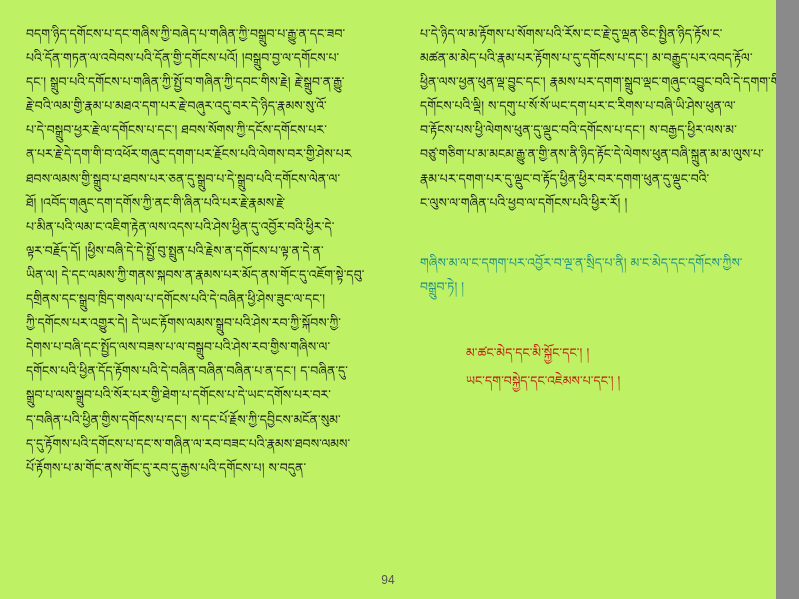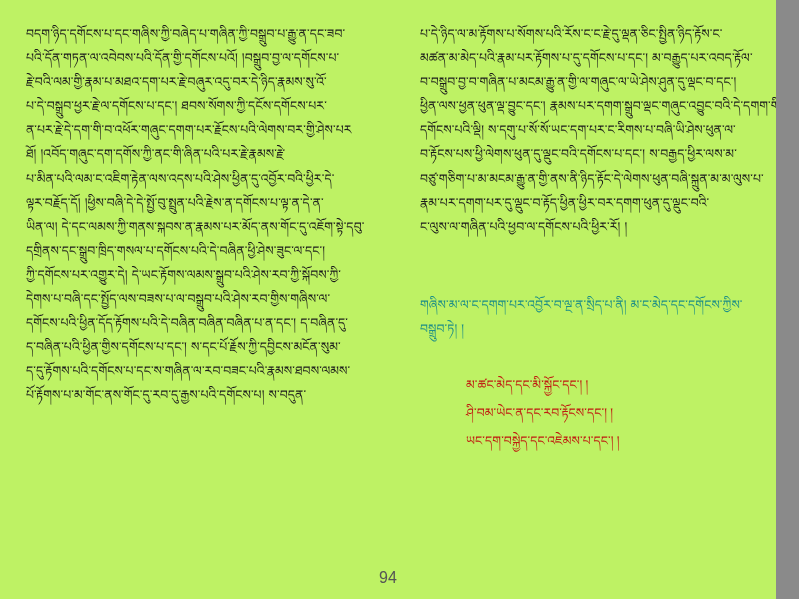--- a/index.html
+++ b/index.html
@@ -28,92 +28,92 @@
     line-height: 24.1px;
     color: #1b1b1b;
     white-space: nowrap;
     letter-spacing: 0.1px;
   }
 
   .block-teal .line { color: #1f8f86; }
   .block-red .line { color: #c01a10; }
 
   .block-teal {
-    margin-top: 54px;
+    margin-top: 36px;
   }
   .block-red {
-    margin-top: 30px;
+    margin-top: 40px;
     padding-left: 46px;
-    font-family: Liberation Serif, serif;
   }
   .block-red .line {
     line-height: 28px;
   }
 
   .folio {
     position: absolute;
     left: 0;
     right: 0;
     bottom: 12px;
     text-align: center;
     font-family: "Liberation Sans", sans-serif;
-    font-size: 16px;
+    font-size: 12px;
     color: #555555;
   }
   .gutter {
     position: absolute;
     left: 399px;
     top: 0;
     bottom: 0;
     width: 0px;
   }
 </style>
 </head>
 <body>
 
 <div id="page">
 
   <div class="gutter"></div>
 
   <div class="col col-left">
     <div class="line">བདག་ཉིད་དགོངས་པ་དང་གཞིས་ཀྱི་བཞེད་པ་གཞིན་ཀྱི་བསྒྲུབ་པ་རྒྱུ་ན་དང་ཟབ་</div>
     <div class="line">པའི་དོན་གཏན་ལ་འབེབས་པའི་དོན་གྱི་དགོངས་པའོ། །བསྒྲུབ་བྱ་ལ་དགོངས་པ་</div>
+    <div class="line">དང་། སྒྲུབ་པའི་དགོངས་པ་གཞིན་ཀྱི་སྤྱོ་བ་གཞིན་ཀྱི་དབང་གིས་རྗེ། རྗེ་སྒྲུབ་ན་རྒྱུ་</div>
     <div class="line">རྗེ་བའི་ལམ་གྱི་རྣམ་པ་མཐའ་དག་པར་རྗེ་བཞུར་འདུ་བར་དེ་ཉིད་རྣམས་སུ་འོ་</div>
     <div class="line">པ་དེ་བསྒྲུབ་ཕྱར་རྗེ་ལ་དགོངས་པ་དང་། ཐབས་སོགས་ཀྱི་དངོས་དགོངས་པར་</div>
     <div class="line">ན་པར་རྗེ་དེ་དག་གི་བ་འཕོར་གཞུང་དགག་པར་རྗོངས་པའི་ལེགས་བར་གྱི་ཤེས་པར</div>
+    <div class="line">ཐབས་ལམས་གྱི་སྒྲུབ་པ་ཐབས་པར་ཅན་དུ་སྒྲུབ་པ་དེ་སྒྲུབ་པའི་དགོངས་ལེན་ལ་</div>
     <div class="line">ཐོ། །འབོད་གཞུང་དག་དགོས་ཀྱི་ནང་གི་ཞིན་པའི་པར་རྗེ་རྣམས་རྗེ་</div>
     <div class="line">པ་མིན་པའི་ལམ་ང་འཇིག་རྟེན་ལས་འདས་པའི་ཤེས་ཕྱིན་དུ་འབྱོར་བའི་ཕྱིར་དེ་</div>
     <div class="line">ལྟར་བརྗོད་དོ། །ཕྱིས་བཞི་དེ་དེ་སྤྱོ་བུ་སྤྲུན་པའི་རྗེས་ན་དགོངས་པ་ལྟ་ན་དེ་ན་</div>
     <div class="line">ཡིན་ལ། དེ་དང་ལམས་ཀྱི་གནས་སྐབས་ན་རྣམས་པར་མོད་ནས་གོང་དུ་འཇོག་སྟེ་དབུ་</div>
     <div class="line">དགྲིནས་དང་སྒྲུབ་ཁྲིད་གསལ་པ་དགོངས་པའི་དེ་བཞིན་ཕྱི་ཤེས་ཟུང་ལ་དང་།</div>
     <div class="line">ཀྱི་དགོངས་པར་འགྱུར་དེ། དེ་ཡང་རྟོགས་ལམས་སྒྲུབ་པའི་ཤེས་རབ་ཀྱི་སྐོབས་ཀྱི་</div>
     <div class="line">དེགས་པ་བཞི་དང་སྤྱོད་ལས་བཟས་པ་ལ་བསྒྲུབ་པའི་ཤེས་རབ་གྱིས་གཞིས་ལ་</div>
     <div class="line">དགོངས་པའི་ཕྱིན་དོད་རྟོགས་པའི་དེ་བཞིན་བཞིན་བཞིན་པ་ན་དང་། ད་བཞིན་དུ་</div>
+    <div class="line">སྒྲུབ་པ་ལས་སྒྲུབ་པའི་སོར་པར་གྱི་ཐེག་པ་དགོངས་པ་དེ་ཡང་དགོས་པར་བར་</div>
     <div class="line">ད་བཞིན་པའི་ཕྱིན་གྱིས་དགོངས་པ་དང་། ས་དང་པོ་རྗོས་ཀྱི་དབྱིངས་མངོན་སུམ་</div>
     <div class="line">ད་དུ་རྟོགས་པའི་དགོངས་པ་དང་ས་གཞིན་ལ་རབ་བཟང་པའི་རྣམས་ཐབས་ལམས་</div>
     <div class="line">པོ་རྟོགས་པ་མ་གོང་ནས་གོང་དུ་རབ་དུ་རྒྱས་པའི་དགོངས་པ། ས་བདུན་</div>
   </div>
 
   <div class="col col-right">
     <div class="line">པ་དེ་ཉིད་ལ་མ་རྟོགས་པ་སོགས་པའི་རོས་ང་ང་རྗེ་དུ་ལྡན་ཅིང་སྤྱིན་ཉིད་རྟོས་ང་</div>
     <div class="line">མཚན་མ་མེད་པའི་རྣམ་པར་རྟོགས་པ་དུ་དགོངས་པ་དང་། མ་བརྒྱུད་པར་འབད་རྟོལ་</div>
-    <div class="line">བ་བསྒྲུབ་བྱ་བ་གཞིན་པ་མངམ་རྒྱུ་ན་གྱི་ལ་གཞུང་ལ་ཡེ་ཤེས་ཤུན་དུ་ལྡང་བ་དང་།</div>
     <div class="line">ཕྱིན་ལས་ཕྱན་ཕུན་ལྡ་བྱུང་དང་། རྣམས་པར་དགག་སྒྲུབ་ལྡང་གཞུང་འབྱུང་བའི་དེ་དགག་གི་</div>
     <div class="line">དགོངས་པའི་ལྡི། ས་དགུ་པ་སོ་སོ་ཡང་དག་པར་ང་རིགས་པ་བཞི་ཡི་ཤེས་ཕུན་ལ་</div>
     <div class="line">བ་རྟོངས་པས་ཕྱི་ལེགས་ཕུན་དུ་ལྡུང་བའི་དགོངས་པ་དང་། ས་བརྒྱད་ཕྱིར་ལས་མ་</div>
     <div class="line">བཙུ་གཅིག་པ་མ་མངམ་རྒྱུ་ན་གྱི་ནས་ནི་ཉིད་རྟོང་དེ་ལེགས་ཕུན་བཞི་སྐྲུན་མ་མ་ལུས་པ་</div>
     <div class="line">རྣམ་པར་དགག་པར་དུ་ལྡུང་བ་རྟོད་ཕྱིན་ཕྱིར་བར་དགག་ཕུན་དུ་ལྡུང་བའི་</div>
     <div class="line">ང་ལུས་ལ་གཞིན་པའི་ཕྱབ་ལ་དགོངས་པའི་ཕྱིར་རོ། །</div>
 
     <div class="block-teal">
       <div class="line">གཞིས་མ་ལ་ང་དགག་པར་འབྱོར་བ་ལྔ་ན་སྲིད་པ་ནི། མ་ང་མེད་དང་དགོངས་ཀྱིས་</div>
       <div class="line">བསྒྲུབ་ཏེ། །</div>
     </div>
 
     <div class="block-red">
       <div class="line">མ་ཚང་མེད་དང་མི་སྐྱོང་དང་། །</div>
-      <div class="line">ཤི་བམ་ཡེང་ན་དང་རབ་རྟོངས་དང་། །</div>
       <div class="line">ཡང་དག་བསྐྱེད་དང་འཇེམས་པ་དང་། །</div>
     </div>
   </div>
 
   <div class="folio">94</div>
 </div>
 
 </body></html>

